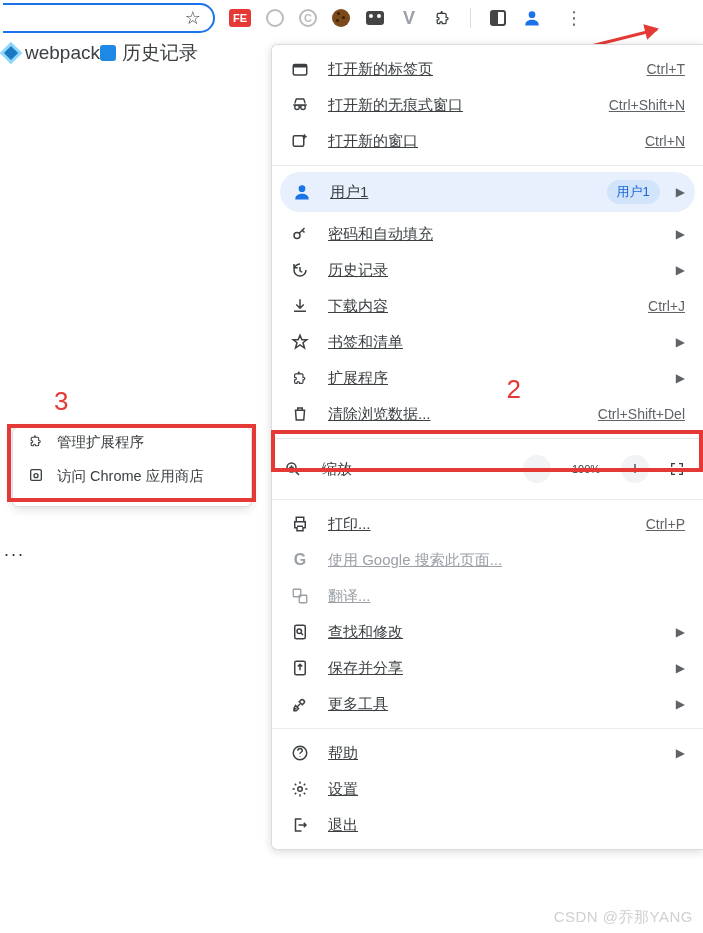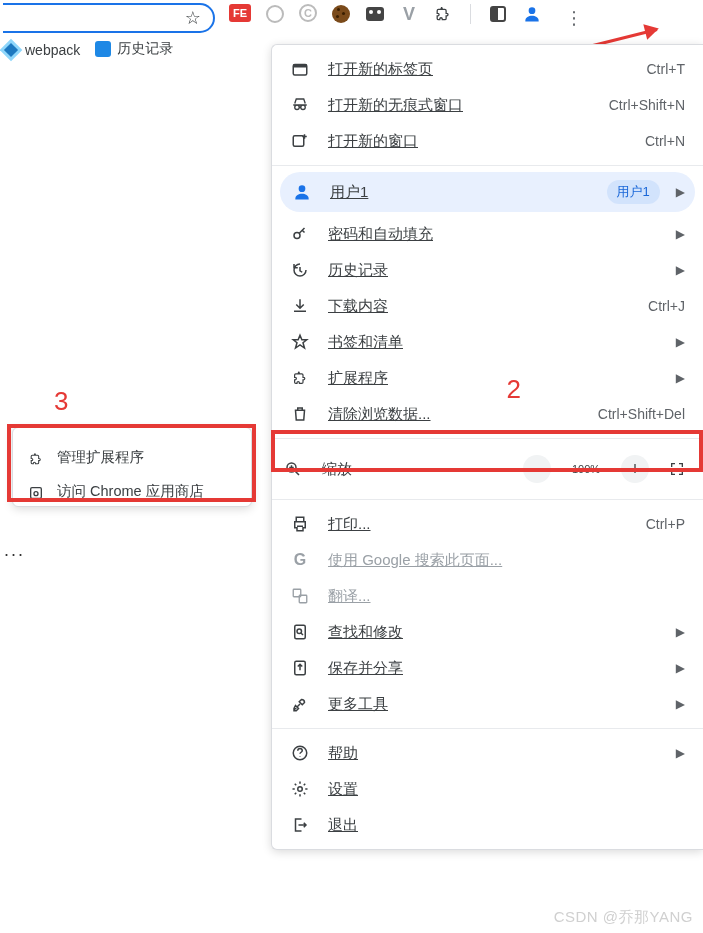--- a/index.html
+++ b/index.html
@@ -30,21 +30,21 @@
     border-top-left-radius: 0;
     border-bottom-left-radius: 0;
     display: flex;
     align-items: center;
     justify-content: flex-end;
     padding-right: 12px;
   }
   .star { font-size: 18px; color: #3c4043; }
   .ext-strip {
     display: flex;
-    align-items: flex-start;
+    align-items: center;
     gap: 14px;
     margin-left: 14px;
   }
   .ext-ico {
     width: 20px; height: 20px;
     display: flex; align-items: center; justify-content: center;
     font-size: 14px;
   }
   .fe-ico { background:#e53935; color:#fff; font-weight:bold; border-radius:3px; font-size:11px; width:22px; height:18px; }
   .grey-circle { width:18px;height:18px;border:2px solid #bbb;border-radius:50%; }
@@ -57,21 +57,21 @@
   .panel-ico { width:16px;height:16px;border:2px solid #444;border-radius:3px;position:relative; }
   .panel-ico::after{content:"";position:absolute;left:0;top:0;bottom:0;width:6px;background:#444;}
   .more-btn {
     width:28px;height:28px;border-radius:50%;
     display:flex;align-items:center;justify-content:center;
     font-size:18px;color:#5f6368;
     margin-left:4px;
   }
   .bookmark-bar {
     position:absolute;top:40px;left:3px;
-    display:flex;gap:15px;align-items:flex-end;font-size:14px;
+    display:flex;align-items:center;font-size:19px;
   }
   .bm-item { display:flex;align-items:center;gap:6px; }
   .bm-webpack { width:16px;height:16px;background:#8ed6fb;transform:rotate(45deg);position:relative; }
   .bm-webpack::after{content:"";position:absolute;inset:3px;background:#1c78c0;}
   .bm-note { width:16px;height:16px;background:#1e88e5;border-radius:3px; }
   .menu {
     position:absolute;
     top:44px; right:0;
     width:432px;
     background:#fff;
@@ -88,21 +88,21 @@
     font-size:15px;
     color:#3c4043;
     position:relative;
   }
   .row .ico {
     width:20px;height:20px;margin-right:18px;
     display:flex;align-items:center;justify-content:center;
     color:#3c4043;
   }
   .row .label { flex:0 0 auto;text-decoration:underline; }
-  .row .shortcut { margin-left:auto;color:#5f6368;font-size:14px; }
+  .row .shortcut { margin-left:auto;color:#5f6368;font-size:14px;text-decoration:underline; }
   .row .chev { margin-left:auto;color:#5f6368;font-size:12px; }
   .row.user {
     background:#e8f0fe;
     border-radius:30px;
     margin:4px 8px;
     padding:0 10px 0 12px;
     height:40px;
   }
   .row.user .ico svg path { fill:#1a73e8; }
   .badge {
@@ -127,21 +127,21 @@
     position:absolute;
     top:427px; left:12px;
     width:240px;
     background:#fff;
     border:1px solid #dadce0;
     border-radius:6px;
     box-shadow:0 2px 10px rgba(0,0,0,0.15);
     padding:5px 0;
   }
   .srow {
-    display:flex;align-items:flex-end;height:34px;padding:0 14px;font-size:14.5px;
+    display:flex;align-items:flex-start;height:34px;padding:0 14px;font-size:14.5px;
   }
   .srow .ico { width:18px;margin-right:12px;display:flex;align-items:center;justify-content:center; }
   #hl3 {
     position:absolute;
     top:424px; left:7px;
     width:249px;height:78px;
     border:4px solid #e53935;
   }
   .ann {
     position:absolute;

